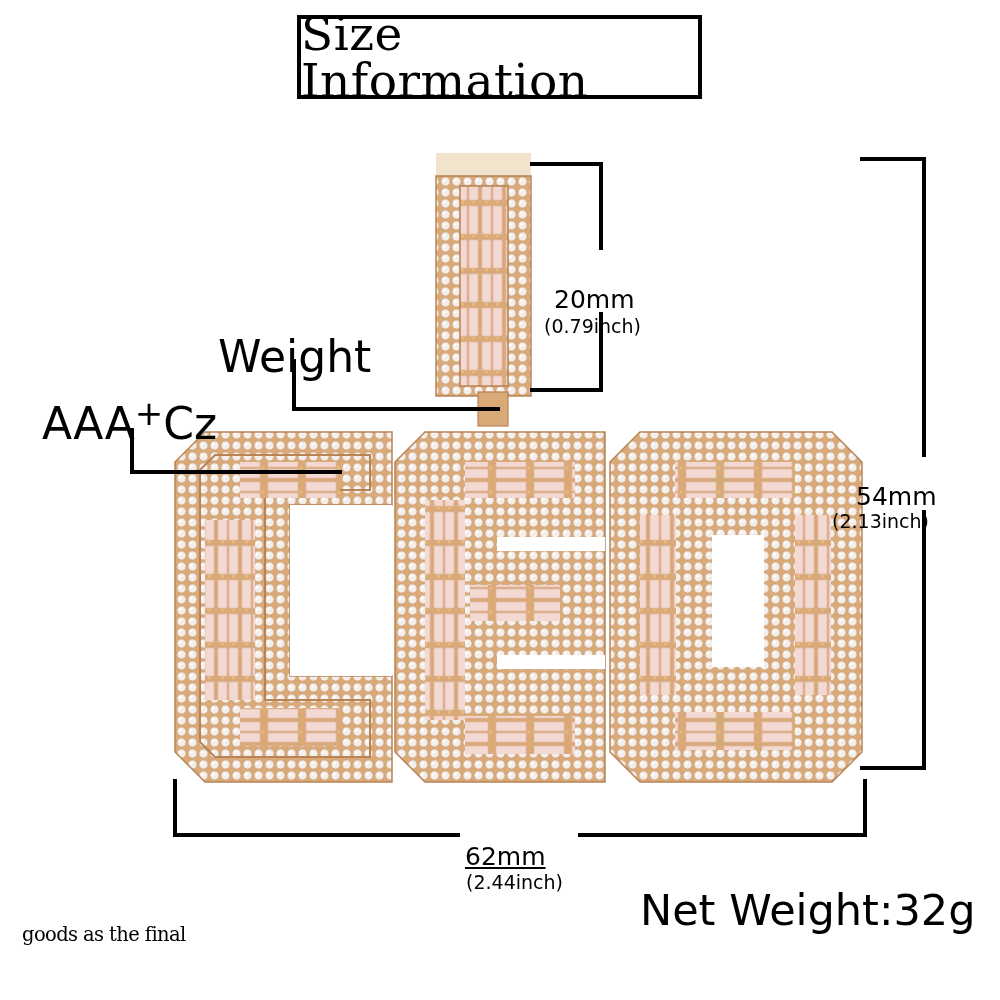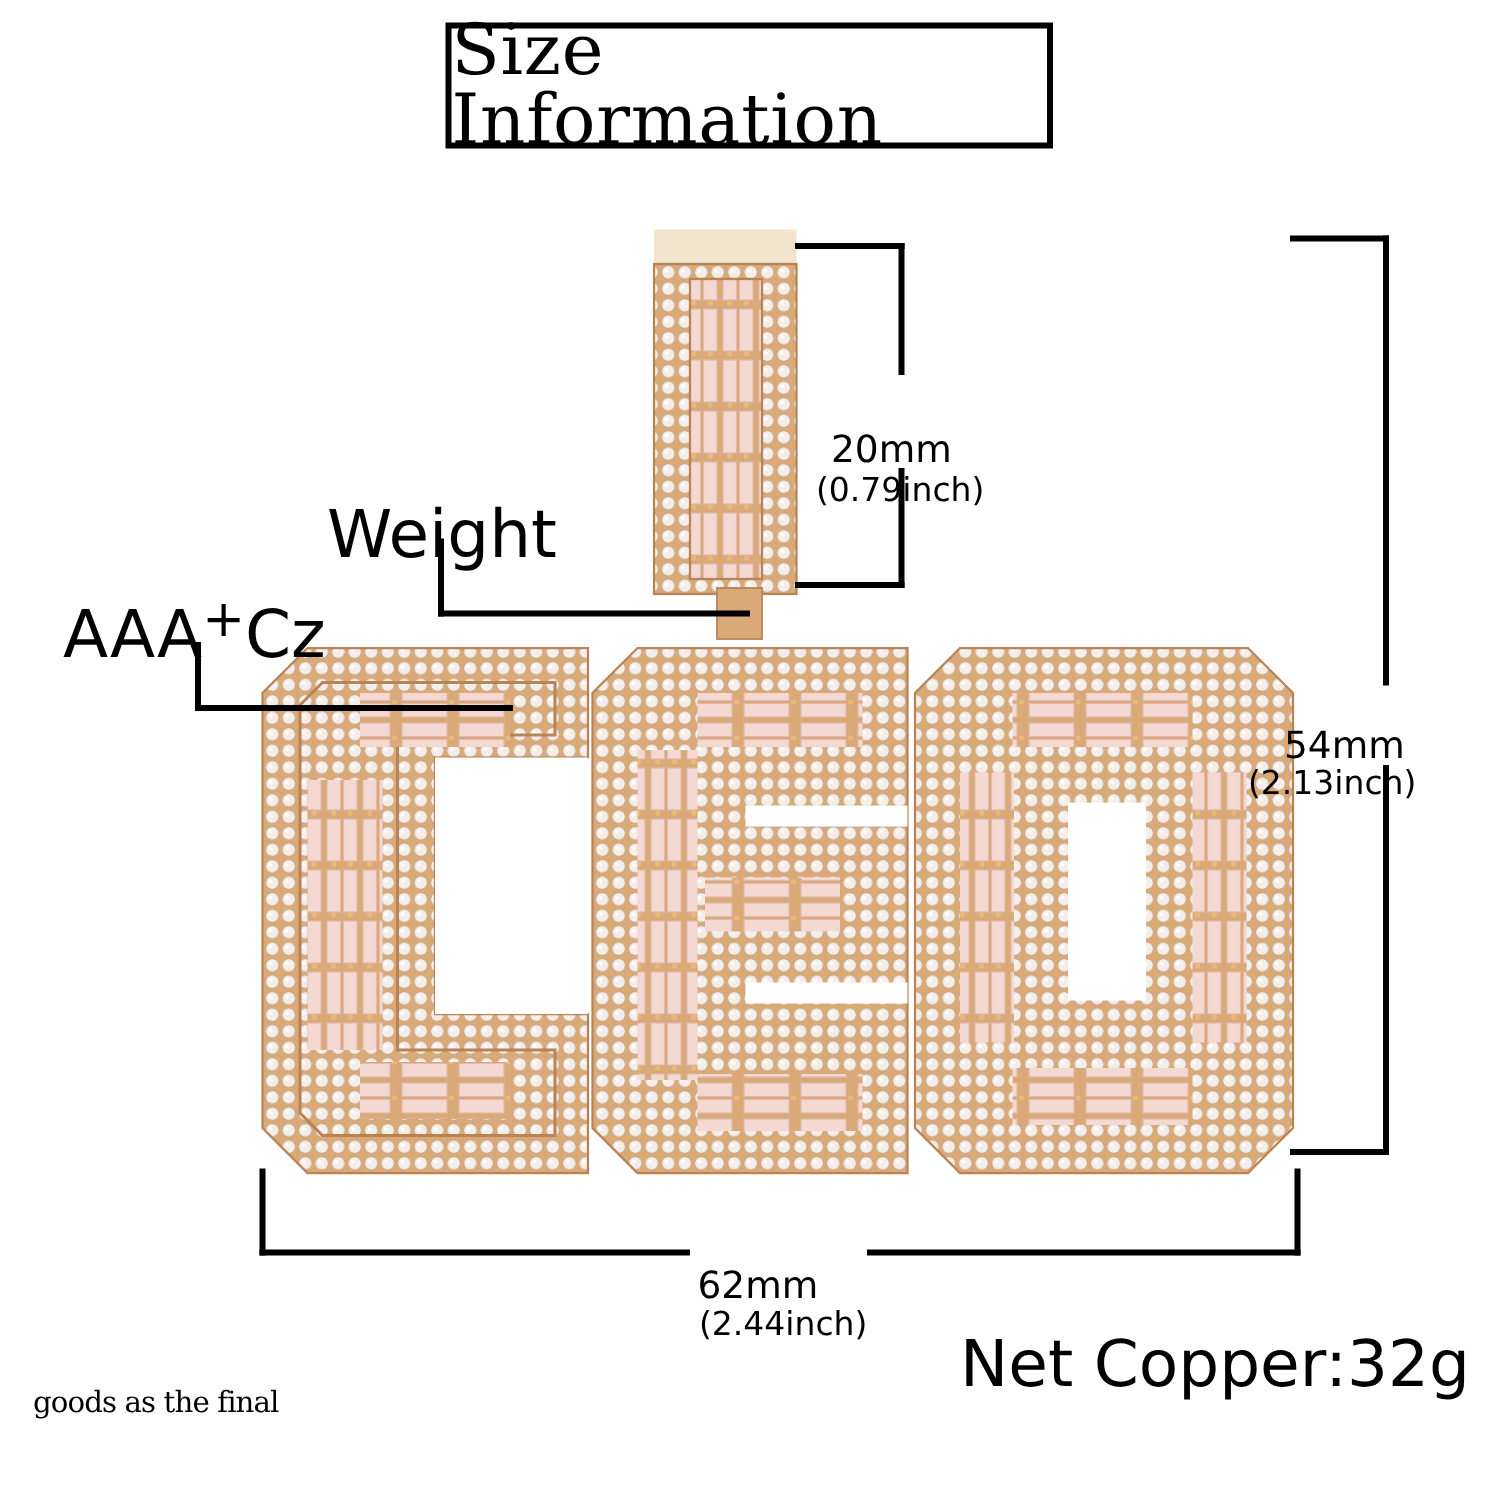--- a/index.html
+++ b/index.html
@@ -10,21 +10,21 @@
     border: 4px solid #000; box-sizing: border-box;
     display: flex; align-items: center; justify-content: center;
   }
   .title-text { font-family: "DejaVu Serif", serif; font-size: 47px; letter-spacing: 0.5px; line-height: 1; }
 
   .line { position: absolute; background: #000; }
 
   .label-sans { position: absolute; font-family: "DejaVu Sans", sans-serif; line-height: 1; white-space: nowrap; margin-top: 32px; }
 
   .dim-main { font-size: 25px; }
-  .dim-sub { font-size: 22px; }
+  .dim-sub { font-size: 19px; }
 
   .pendant-svg { position: absolute; left: 0; top: 0; }
 
   .note {
     position: absolute; left: 22px; top: 912px; width: 970px;
     font-family: "DejaVu Serif", serif; font-size: 19.5px; line-height: 45px;
     letter-spacing: -0.6px; transform-origin: left top;
   }
 </style>
 </head>
@@ -113,20 +113,20 @@
 <div class="line" style="left:922px; top:157px; width:4px; height:300px;"></div>
 <div class="line" style="left:922px; top:510px; width:4px; height:260px;"></div>
 <div class="line" style="left:860px; top:766px; width:66px; height:4px;"></div>
 <div class="label-sans dim-main" style="left:856px; top:452px;">54mm</div>
 <div class="label-sans dim-sub" style="left:832px; top:480px;">(2.13inch)</div>
 
 <div class="line" style="left:173px; top:779px; width:4px; height:58px;"></div>
 <div class="line" style="left:173px; top:833px; width:287px; height:4px;"></div>
 <div class="line" style="left:578px; top:833px; width:289px; height:4px;"></div>
 <div class="line" style="left:863px; top:779px; width:4px; height:58px;"></div>
-<div class="label-sans dim-main" style="left:465px; top:812px;">62mm</div>
+<div class="label-sans dim-main" style="left:465px; top:812px;text-decoration:underline;">62mm</div>
 <div class="label-sans dim-sub" style="left:466px; top:841px;">(2.44inch)</div>
 
-<div class="label-sans" style="left:640px; top:857px; font-size:43px;">Net Copper:32g</div>
+<div class="label-sans" style="left:640px; top:857px; font-size:43px;">Net Weight:32g</div>
 
 <div class="note">
   <div>goods as the final</div>
 </div>
 
 </body></html>

